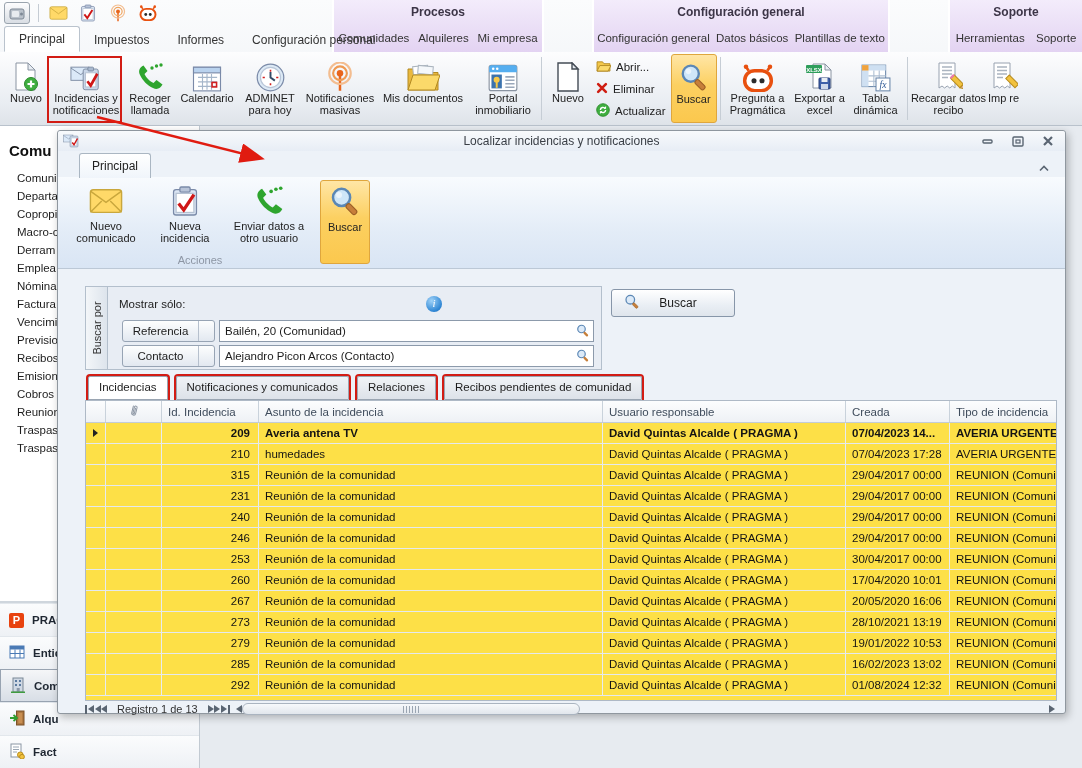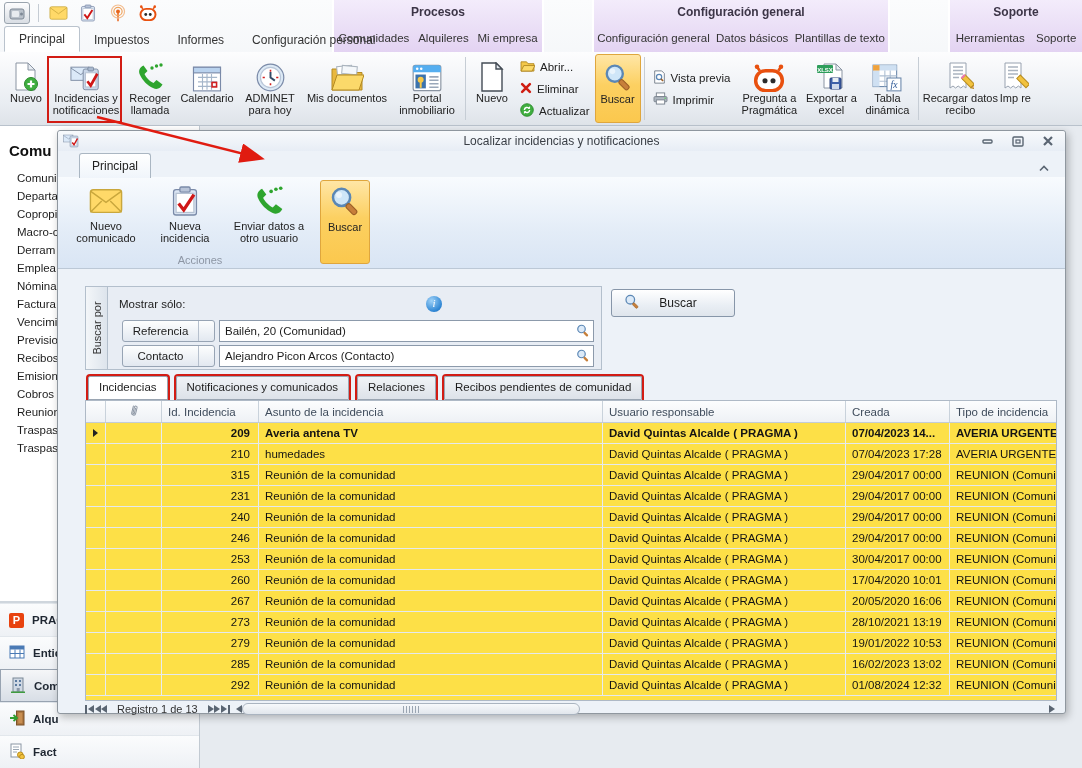--- a/index.html
+++ b/index.html
@@ -242,20 +242,31 @@
         <span class="ric">
           <svg width="29" height="29" viewBox="0 0 24 24">
               <circle cx="12" cy="12" r="11" fill="#dce9f5" stroke="#7a8aa8"></circle>
               <circle cx="12" cy="12" r="8.3" fill="#fff" stroke="#b9c6d8"></circle>
               <path d="M12 5.5 v1.8 M18.5 12 h-1.8 M12 18.5 v-1.8 M5.5 12 h1.8" stroke="#d22020" stroke-width="1.3"></path>
               <path d="M12 7.5 V12 l3.6 2.6" stroke="#334a66" stroke-width="1.6" fill="none"></path>
             </svg>
         </span>
         <span>ADMINET para hoy</span>
       </div>
+      <div class="rbtn" style="width:76px;">
+        <span class="ric">
+          <svg width="30" height="30" viewBox="0 0 24 24">
+              <circle cx="12" cy="9" r="2.6" fill="#e8651c"></circle>
+              <line x1="12" y1="10" x2="12" y2="23" stroke="#e8651c" stroke-width="2"></line>
+              <circle cx="12" cy="9" r="5.5" fill="none" stroke="#ef9a52" stroke-width="1.7"></circle>
+              <circle cx="12" cy="9" r="8.6" fill="none" stroke="#f3bd90" stroke-width="1.7"></circle>
+            </svg>
+        </span>
+        <span>Notificaciones masivas</span>
+      </div>
       <div class="rbtn" style="width:90px;">
         <span class="ric">
           <svg width="34" height="28" viewBox="0 0 34 28">
               <path d="M2 5 h10 l2.5 3.5 H32 V26 H2 z" fill="#e9b83e" stroke="#b38a22"></path>
               <rect x="7" y="2" width="15" height="8" fill="#fff" stroke="#aab4be" transform="rotate(-6 14 6)"></rect>
               <rect x="12" y="2" width="15" height="8" fill="#f4f7fa" stroke="#aab4be" transform="rotate(5 19 6)"></rect>
               <path d="M2 26 L7 11 h27 l-5 15 z" fill="#fbd96a" stroke="#b38a22"></path>
             </svg>
         </span>
         <span>Mis documentos</span>
@@ -326,43 +337,20 @@
               <circle cx="11" cy="10" r="7.5" fill="#cfe6f8" stroke="#5b87b5" stroke-width="2.2"></circle>
               <circle cx="8.8" cy="7.8" r="2.6" fill="#eaf4fc"></circle>
               <rect x="16" y="15" width="11" height="4.6" rx="2" transform="rotate(45 17 16.5)" fill="#c77f3a" stroke="#9c5f26"></rect>
             </svg>
         </span>
         <span>Buscar</span>
       </div>
 
       <div class="vsep"></div>
 
-      <div class="sstack">
-        <div class="sbtn">
-          <span>
-            <svg width="13" height="14" viewBox="0 0 14 16">
-                <path d="M1.5 1 h8 l3 3 v11 h-11 z" fill="#fff" stroke="#6d7885"></path>
-                <circle cx="6.5" cy="8" r="3" fill="none" stroke="#5b87b5" stroke-width="1.4"></circle>
-                <path d="M8.7 10.2 l2.4 2.4" stroke="#9c5f26" stroke-width="1.8"></path>
-              </svg>
-          </span>
-          <span>Vista previa</span>
-        </div>
-        <div class="sbtn">
-          <span>
-            <svg width="15" height="13" viewBox="0 0 16 14">
-                <rect x="3.5" y="1" width="9" height="4" fill="#fff" stroke="#79828d"></rect>
-                <rect x="1" y="5" width="14" height="5.5" rx="1" fill="#aeb7c0" stroke="#79828d"></rect>
-                <rect x="3.5" y="8.5" width="9" height="4.5" fill="#fff" stroke="#79828d"></rect>
-                <circle cx="13" cy="6.8" r="0.8" fill="#57d05b"></circle>
-              </svg>
-          </span>
-          <span>Imprimir</span>
-        </div>
-      </div>
 
       <div class="rbtn" style="width:68px;">
         <span class="ric">
           <svg width="32" height="28" viewBox="0 0 24 21">
               <path d="M5 5 L3 2 M19 5 L21 2" stroke="#e8500f" stroke-width="2"></path>
               <circle cx="3" cy="2" r="1.7" fill="#e8500f"></circle>
               <circle cx="21" cy="2" r="1.7" fill="#e8500f"></circle>
               <rect x="2" y="5" width="20" height="15" rx="7.5" fill="#fff" stroke="#e8500f" stroke-width="2.6"></rect>
               <circle cx="9" cy="12.5" r="1.9" fill="#2b2b2b"></circle>
               <circle cx="15" cy="12.5" r="1.9" fill="#2b2b2b"></circle>

